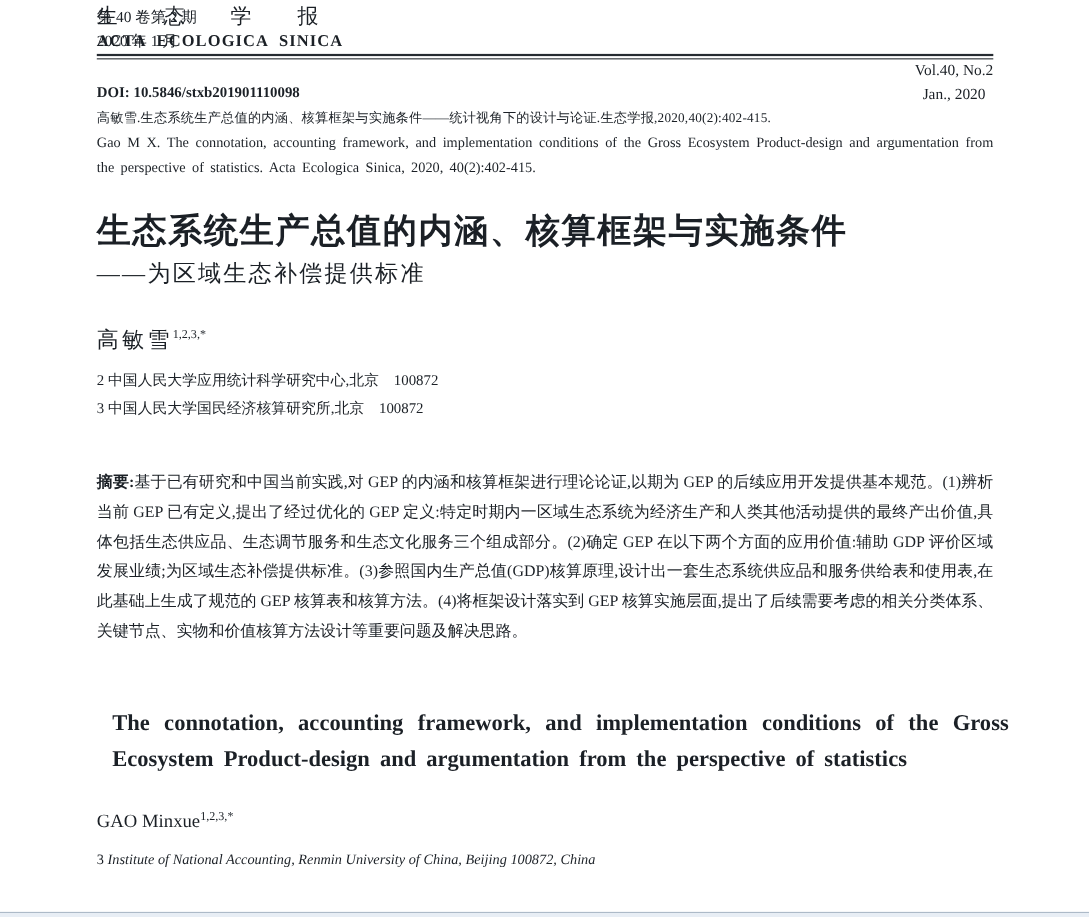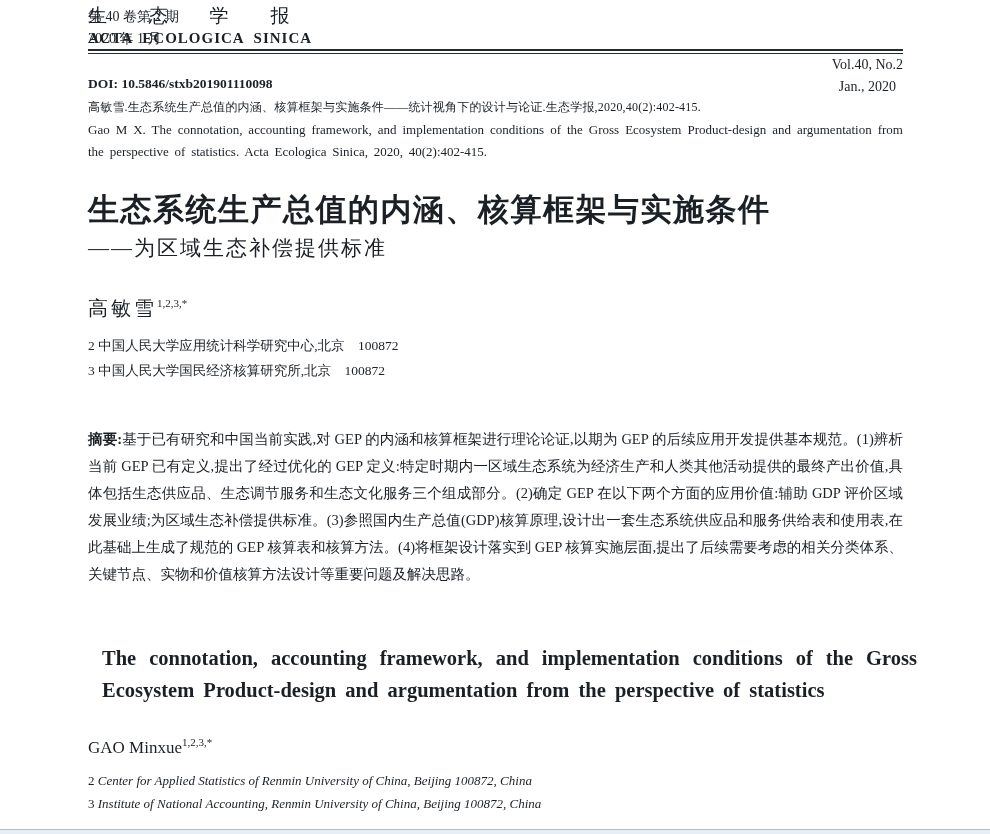--- a/index.html
+++ b/index.html
@@ -88,17 +88,16 @@
 
 <div class="abs abstract-block">
   <p><span class="b">摘要:</span><span>基于已有研究和中国当前实践,对 GEP 的内涵和核算框架进行理论论证,以期为 GEP 的后续应用开发提供基本规范。(1)辨析当前 GEP 已有定义,提出了经过优化的 GEP 定义:特定时期内一区域生态系统为经济生产和人类其他活动提供的最终产出价值,具体包括生态供应品、生态调节服务和生态文化服务三个组成部分。(2)确定 GEP 在以下两个方面的应用价值:辅助 GDP 评价区域发展业绩;为区域生态补偿提供标准。(3)参照国内生产总值(GDP)核算原理,设计出一套生态系统供应品和服务供给表和使用表,在此基础上生成了规范的 GEP 核算表和核算方法。(4)将框架设计落实到 GEP 核算实施层面,提出了后续需要考虑的相关分类体系、关键节点、实物和价值核算方法设计等重要问题及解决思路。</span></p>
 </div>
 
 <div class="abs title-en">The connotation, accounting framework, and implementation conditions of the Gross Ecosystem Product-design and argumentation from the perspective of statistics</div>
 
 <div class="abs author-en"><span>GAO Minxue</span><sup>1,2,3,*</sup></div>
 
 <div class="abs affil-en">
-  <div><span class="num">2 </span><span>Center for Applied Statistics of Renmin University of China, Beijing 100872, China</span></div>
   <div><span class="num">3 </span><span>Institute of National Accounting, Renmin University of China, Beijing 100872, China</span></div>
 </div>
 
 <div class="abs bottom-bar"></div>
 
 </body></html>

